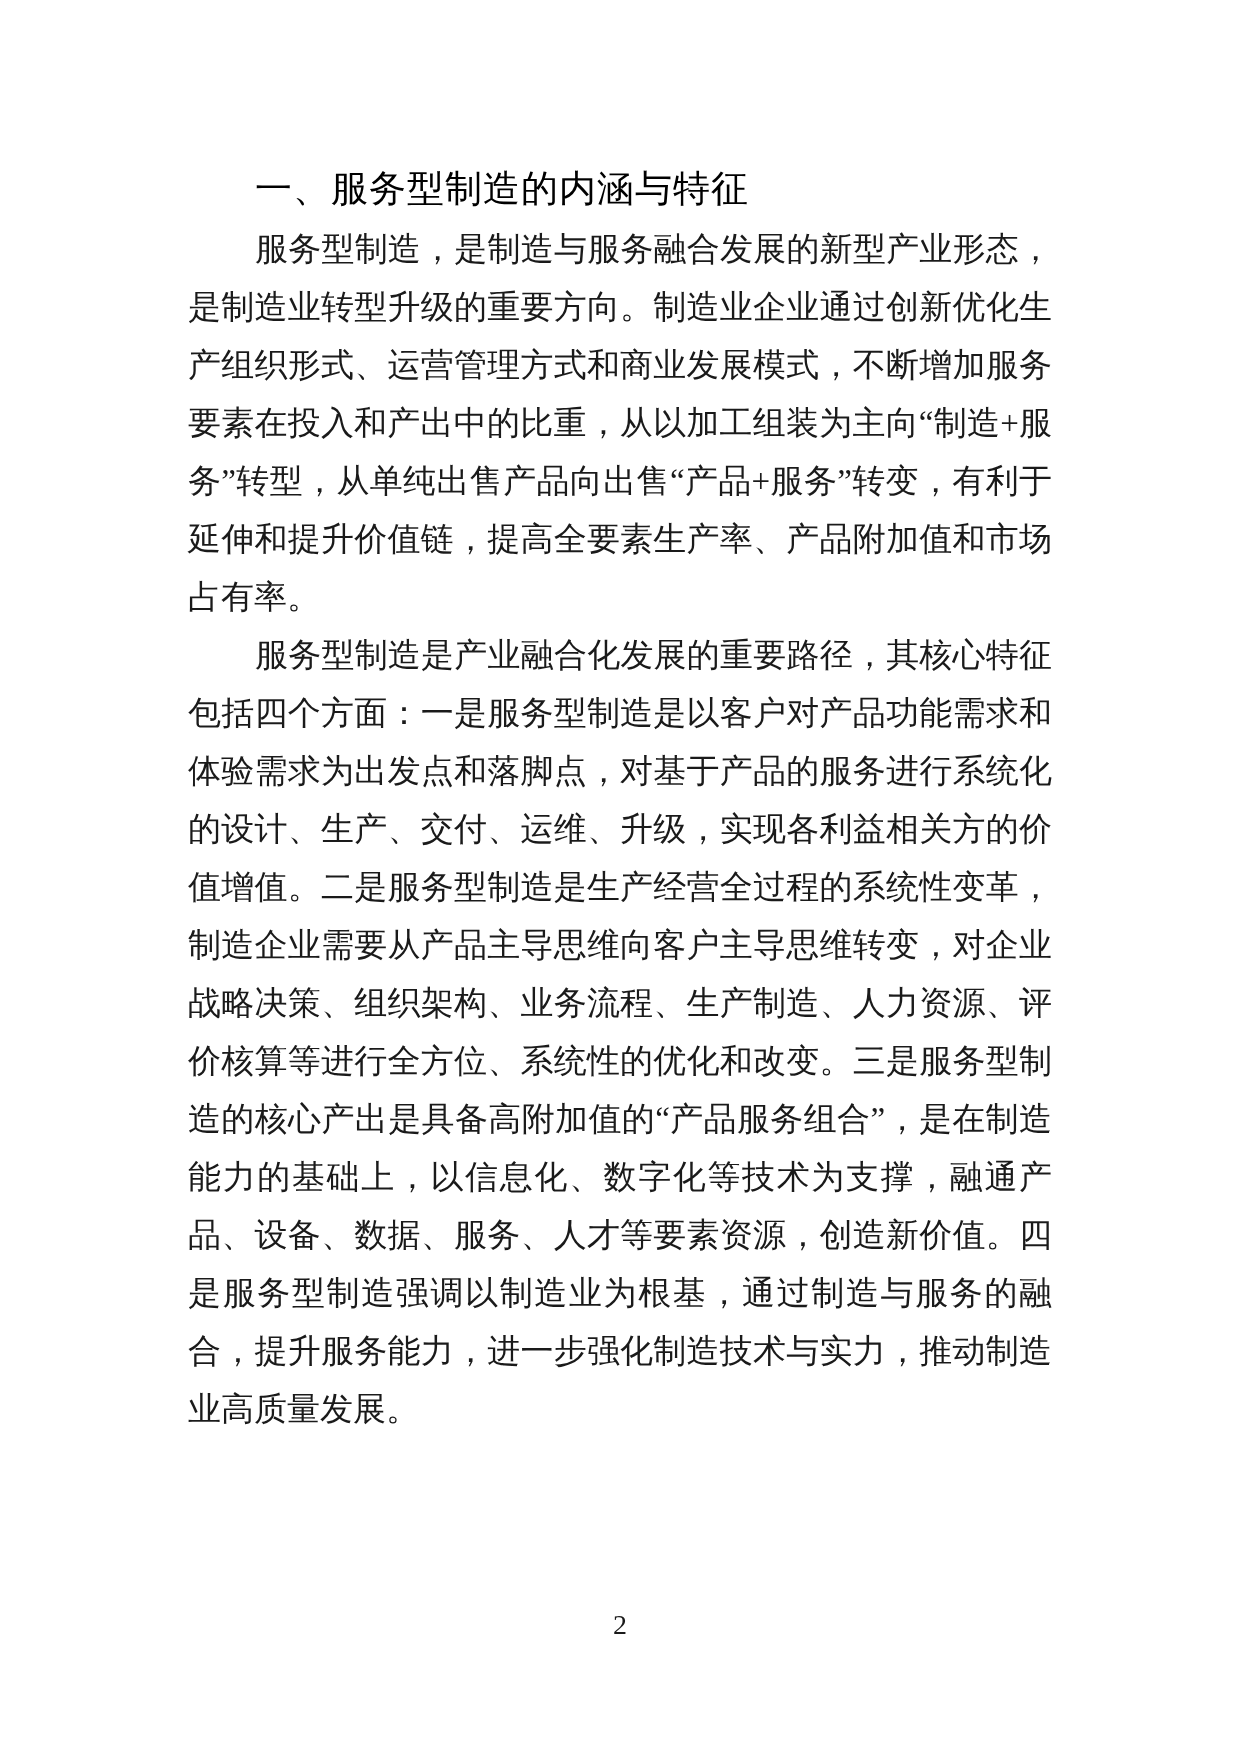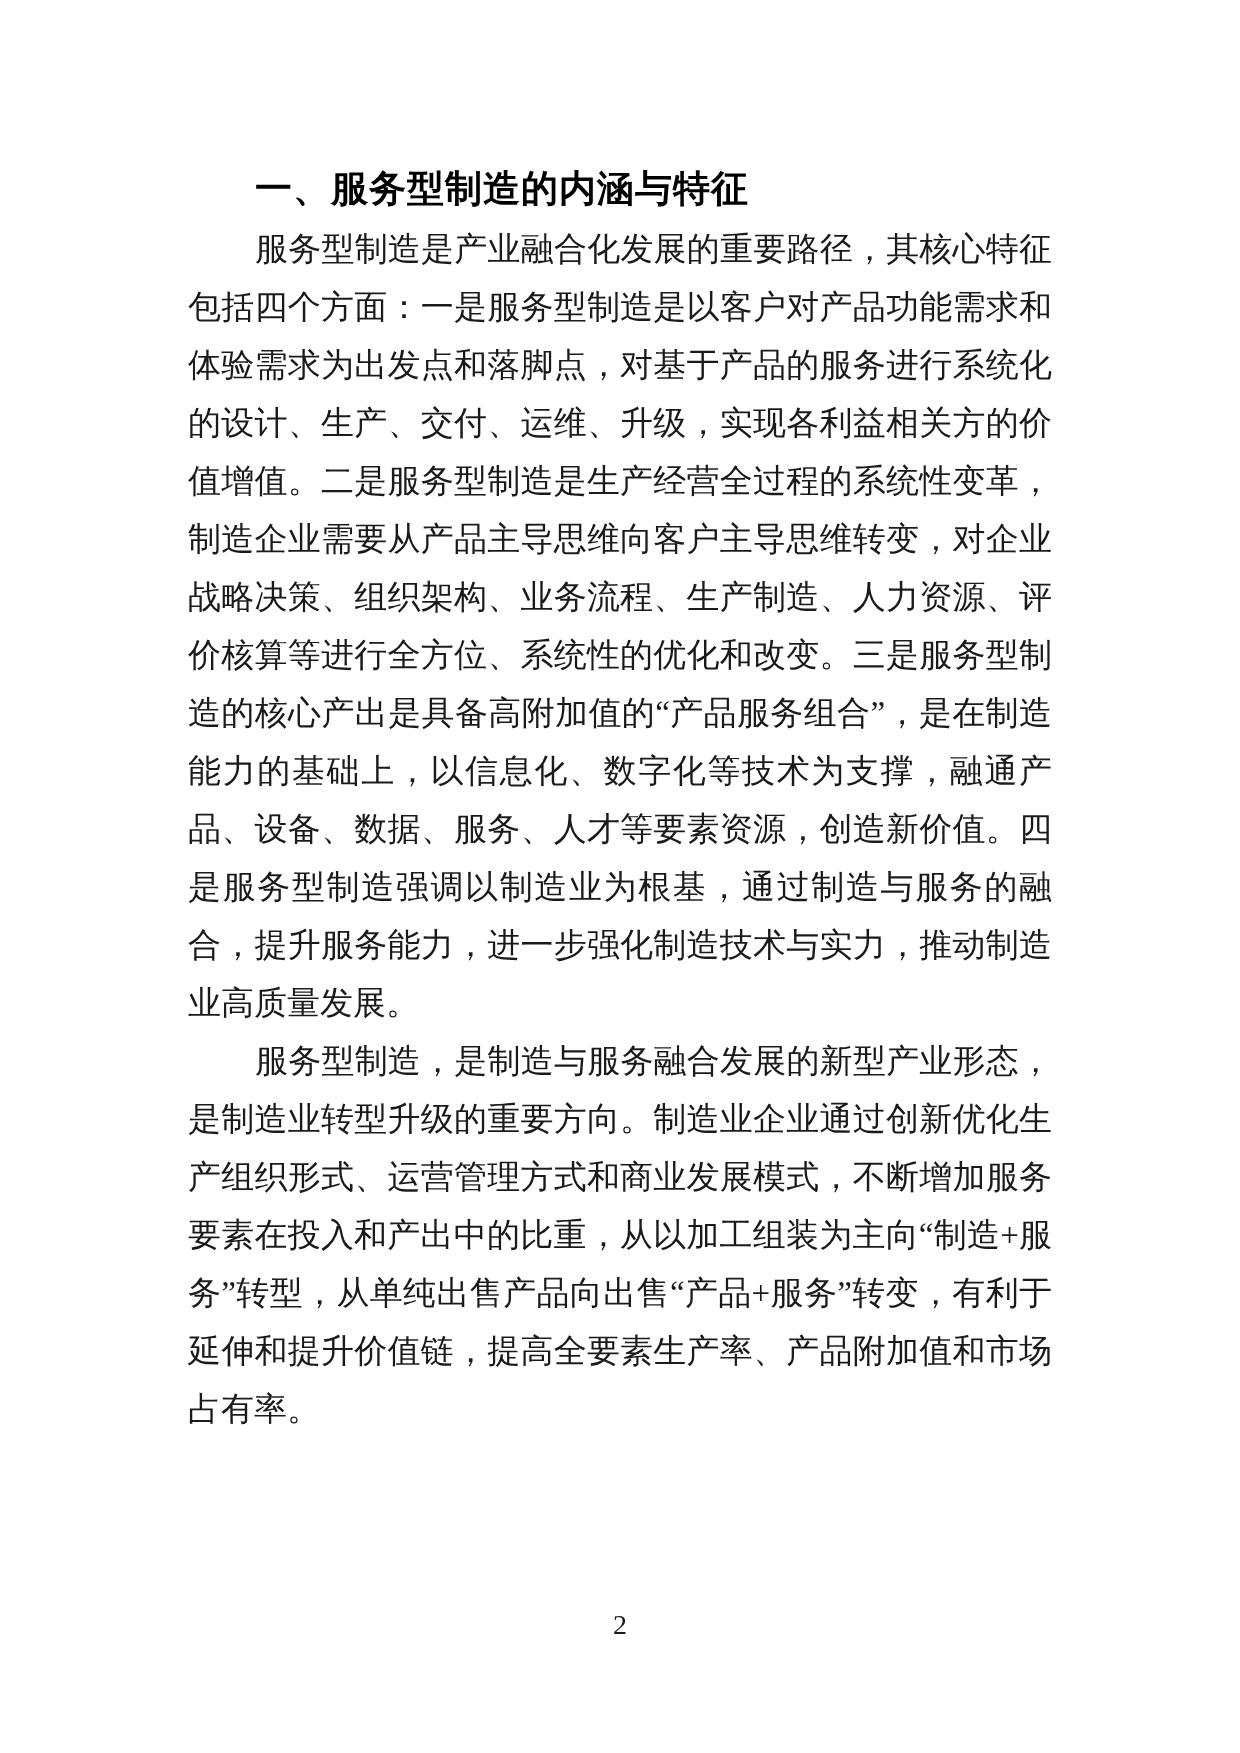--- a/index.html
+++ b/index.html
@@ -20,21 +20,21 @@
     position: absolute;
     left: 188px;
     top: 158px;
     width: 864px;
   }
   .doc-heading {
     margin: 0;
     padding: 0;
     font-family: "Liberation Sans", "DejaVu Sans", sans-serif;
     font-size: 37px;
-    font-weight: 700;
+    font-weight: 400;
     line-height: 62px;
     text-indent: 67px;
     letter-spacing: 1px;
     color: #000000;
     white-space: nowrap;
   }
   .doc-paragraph {
     margin: 0;
     padding: 0;
     font-size: 33px;
@@ -55,17 +55,17 @@
     line-height: 34px;
     color: #1a1a1a;
   }
 </style>
 </head>
 <body>
 
 <div class="page">
   <div class="content">
     <h1 class="doc-heading">一、服务型制造的内涵与特征</h1>
+    <p class="doc-paragraph">服务型制造，是制造与服务融合发展的新型产业形态，是制造业转型升级的重要方向。制造业企业通过创新优化生产组织形式、运营管理方式和商业发展模式，不断增加服务要素在投入和产出中的比重，从以加工组装为主向“制造+服务”转型，从单纯出售产品向出售“产品+服务”转变，有利于延伸和提升价值链，提高全要素生产率、产品附加值和市场占有率。</p>
     <p class="doc-paragraph">服务型制造是产业融合化发展的重要路径，其核心特征包括四个方面：一是服务型制造是以客户对产品功能需求和体验需求为出发点和落脚点，对基于产品的服务进行系统化的设计、生产、交付、运维、升级，实现各利益相关方的价值增值。二是服务型制造是生产经营全过程的系统性变革，制造企业需要从产品主导思维向客户主导思维转变，对企业战略决策、组织架构、业务流程、生产制造、人力资源、评价核算等进行全方位、系统性的优化和改变。三是服务型制造的核心产出是具备高附加值的“产品服务组合”，是在制造能力的基础上，以信息化、数字化等技术为支撑，融通产品、设备、数据、服务、人才等要素资源，创造新价值。四是服务型制造强调以制造业为根基，通过制造与服务的融合，提升服务能力，进一步强化制造技术与实力，推动制造业高质量发展。</p>
-    <p class="doc-paragraph">服务型制造，是制造与服务融合发展的新型产业形态，是制造业转型升级的重要方向。制造业企业通过创新优化生产组织形式、运营管理方式和商业发展模式，不断增加服务要素在投入和产出中的比重，从以加工组装为主向“制造+服务”转型，从单纯出售产品向出售“产品+服务”转变，有利于延伸和提升价值链，提高全要素生产率、产品附加值和市场占有率。</p>
   </div>
   <div class="page-number">2</div>
 </div>
 
 </body></html>

